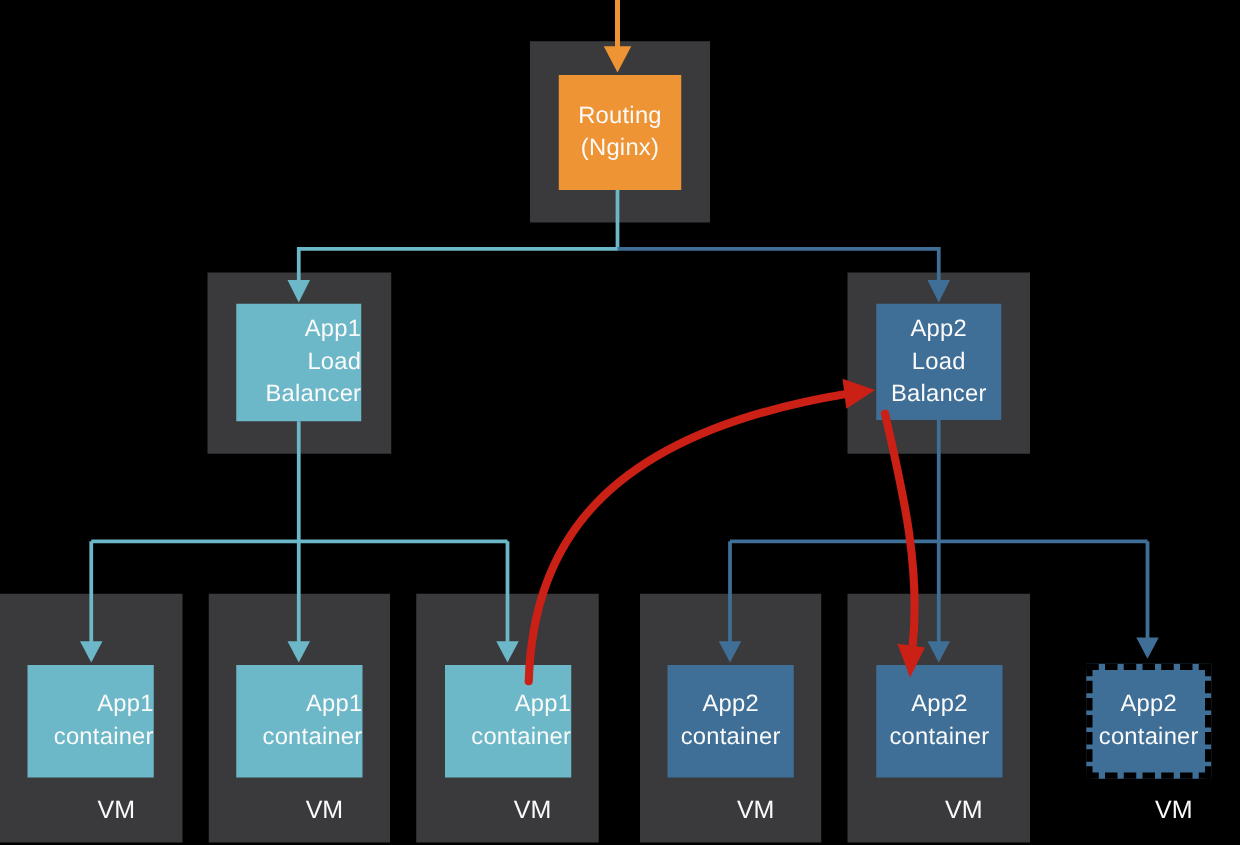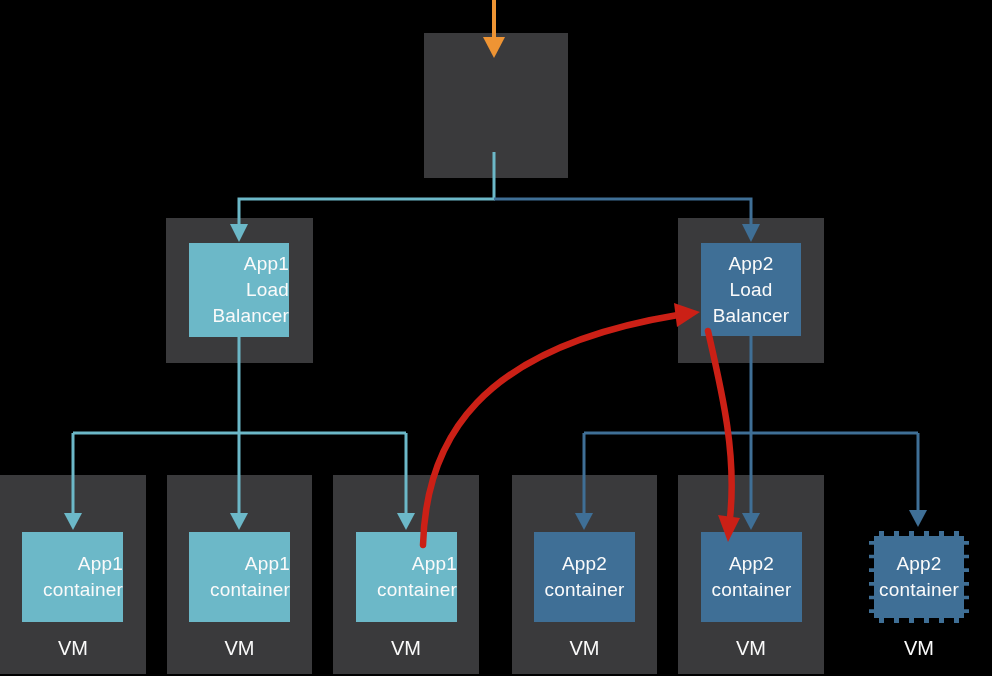--- a/index.html
+++ b/index.html
@@ -17,30 +17,34 @@
     letter-spacing:.2px;
   }
   .teal-node{background:var(--teal,#6cb8c8);align-items:flex-end;}
   .steel-node{background:var(--steel-blue,#3f6f96);}
   .orange-node{background:var(--orange,#ee9434);}
   .dashed{
     border:5px dashed #000;box-sizing:border-box;
   }
   .vm-label{
     position:absolute;color:var(--label-text,#fff);
-    font-size:20px;line-height:24px;text-align:center;
+    font-size:20px;line-height:24px;text-align:center;padding-left:20px;
   }
   .wires{position:absolute;left:0;top:0;pointer-events:none;}
 </style>
 </head>
 <body>
 
 <div class="canvas">
 
   <div class="host" style="left:424px;top:33px;width:144px;height:145px"></div>
+  <div class="node orange-node" style="left:447px;top:60px;width:98px;height:92px">
+    <span>Routing</span>
+    <span>(Nginx)</span>
+  </div>
 
   <div class="host" style="left:166px;top:218px;width:147px;height:145px"></div>
   <div class="node teal-node" style="left:189px;top:243px;width:100px;height:94px">
     <span>App1</span>
     <span>Load</span>
     <span>Balancer</span>
   </div>
 
   <div class="host" style="left:678px;top:218px;width:146px;height:145px"></div>
   <div class="node steel-node" style="left:701px;top:243px;width:100px;height:93px">

